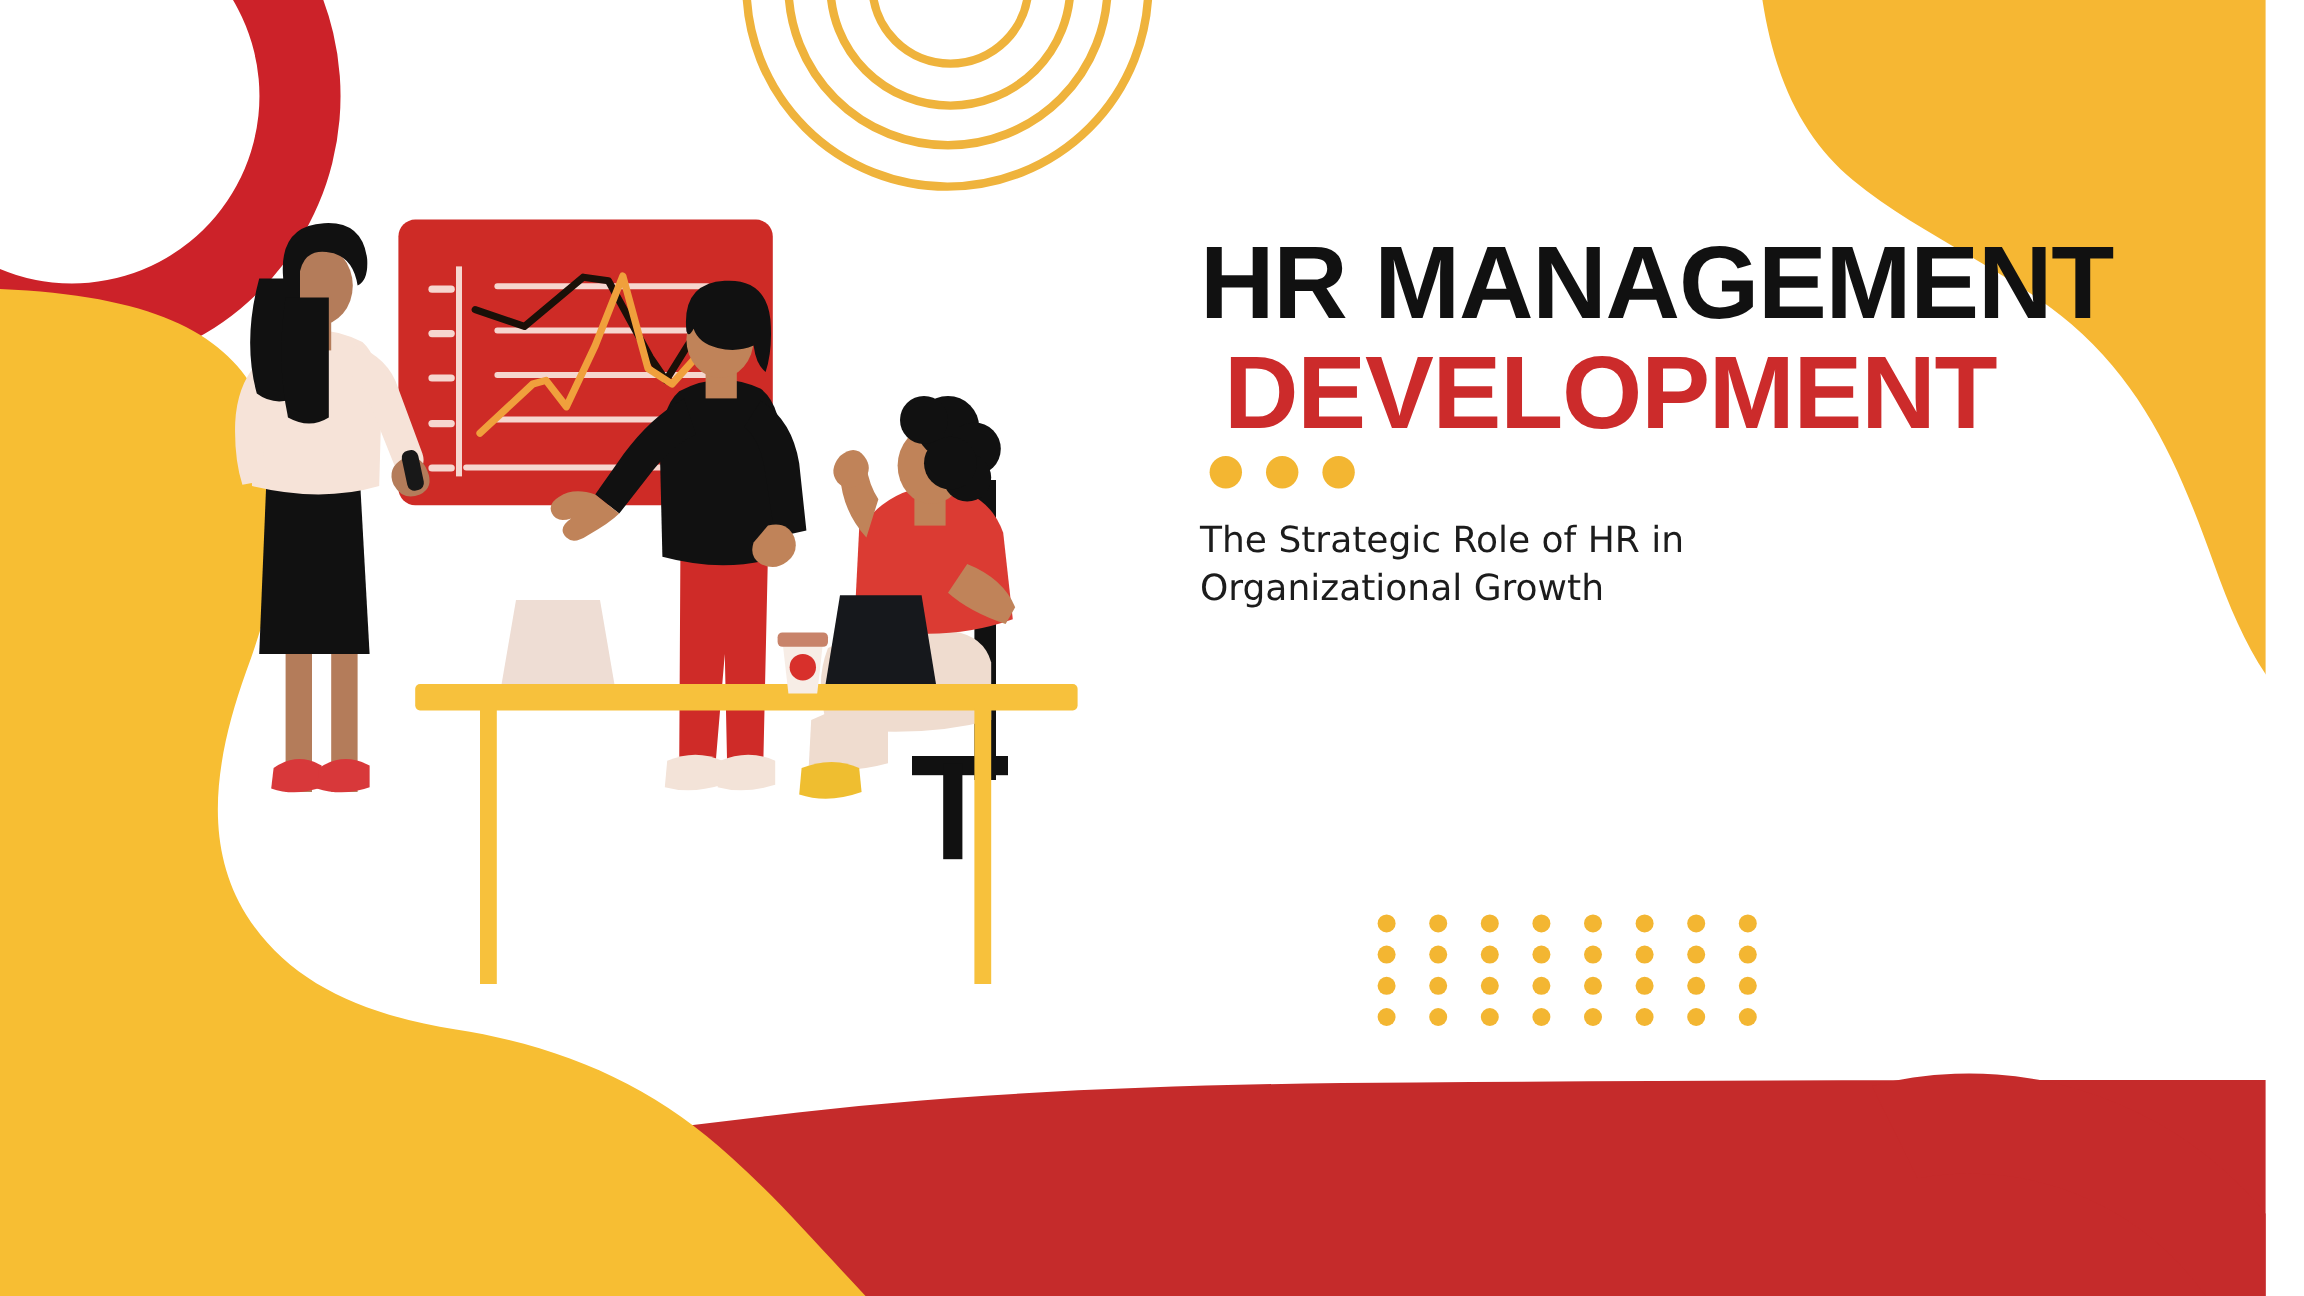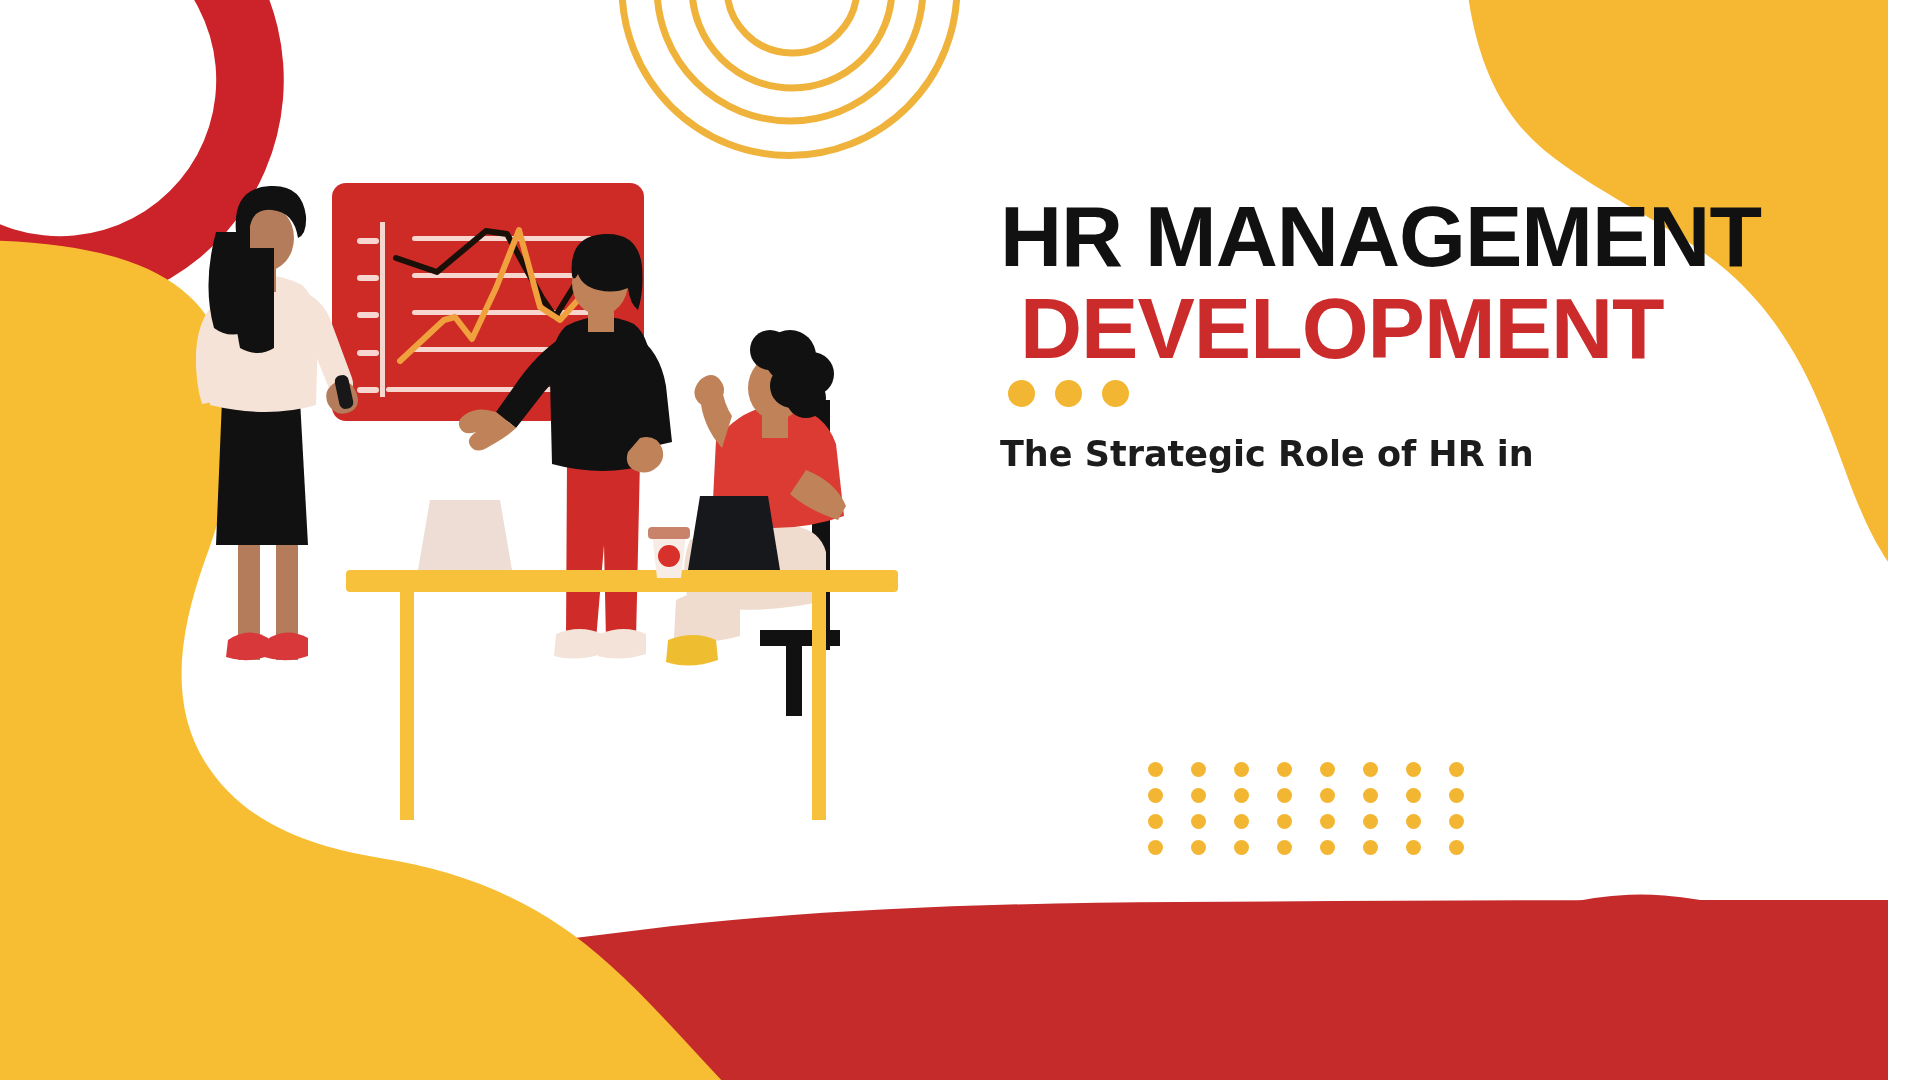--- a/index.html
+++ b/index.html
@@ -59,24 +59,24 @@
     display: block;
     width: 27px;
     height: 27px;
     border-radius: 50%;
     background: #F3B632;
   }
 
   .subtitle {
     margin: 24px 0 0 0;
     font-family: "DejaVu Sans", sans-serif;
-    font-size: 35px;
+    font-size: 30px;
     line-height: 1.33;
     color: #1c1c1c;
-    font-weight: 700;
+    font-weight: 400;
     max-width: 560px;
   }
   .subtitle span { display: block; }
 
   #dot-grid {
     position: absolute;
     z-index: 5;
     left: 1148px;
     top: 762px;
     display: grid;
@@ -265,20 +265,21 @@
     <h1 class="headline l2" style="color: rgb(204, 43, 43); margin-left: 20px;">DEVELOPMENT</h1>
     <div class="headline l3" style="color: rgb(17, 17, 17);">
       <span class="dot-trio">
         <i style="background: rgb(243, 182, 50);"></i>
         <i style="background: rgb(243, 182, 50);"></i>
         <i style="background: rgb(243, 182, 50);"></i>
       </span>
     </div>
     <p class="subtitle" style="color: rgb(28, 28, 28);">
       <span>The Strategic Role of HR in</span>
+      <span>Organizational Growth</span>
     </p>
   </div>
 
   <div id="dot-grid" style="grid-template-columns: repeat(8, 43px); grid-template-rows: repeat(4, 26px);">
       <i style="background: rgb(243, 182, 50);"></i>
       <i style="background: rgb(243, 182, 50);"></i>
       <i style="background: rgb(243, 182, 50);"></i>
       <i style="background: rgb(243, 182, 50);"></i>
       <i style="background: rgb(243, 182, 50);"></i>
       <i style="background: rgb(243, 182, 50);"></i>

